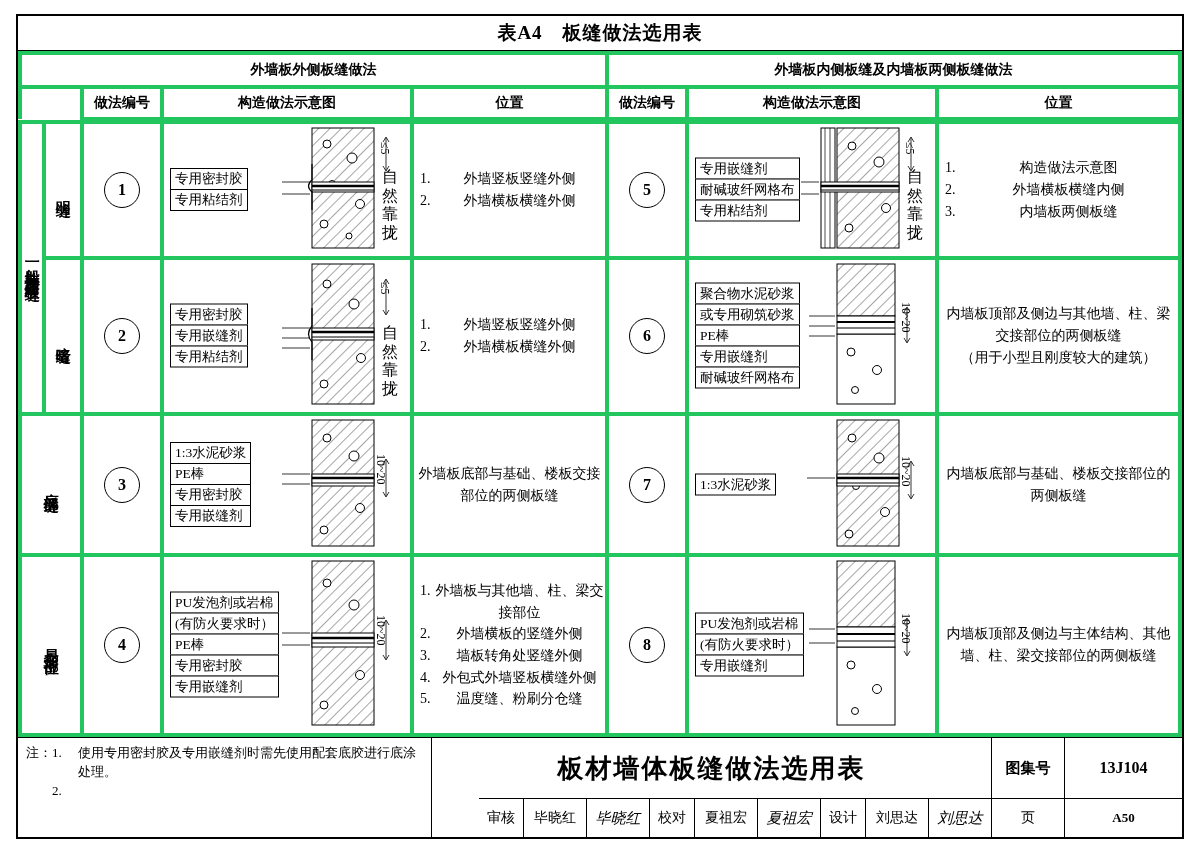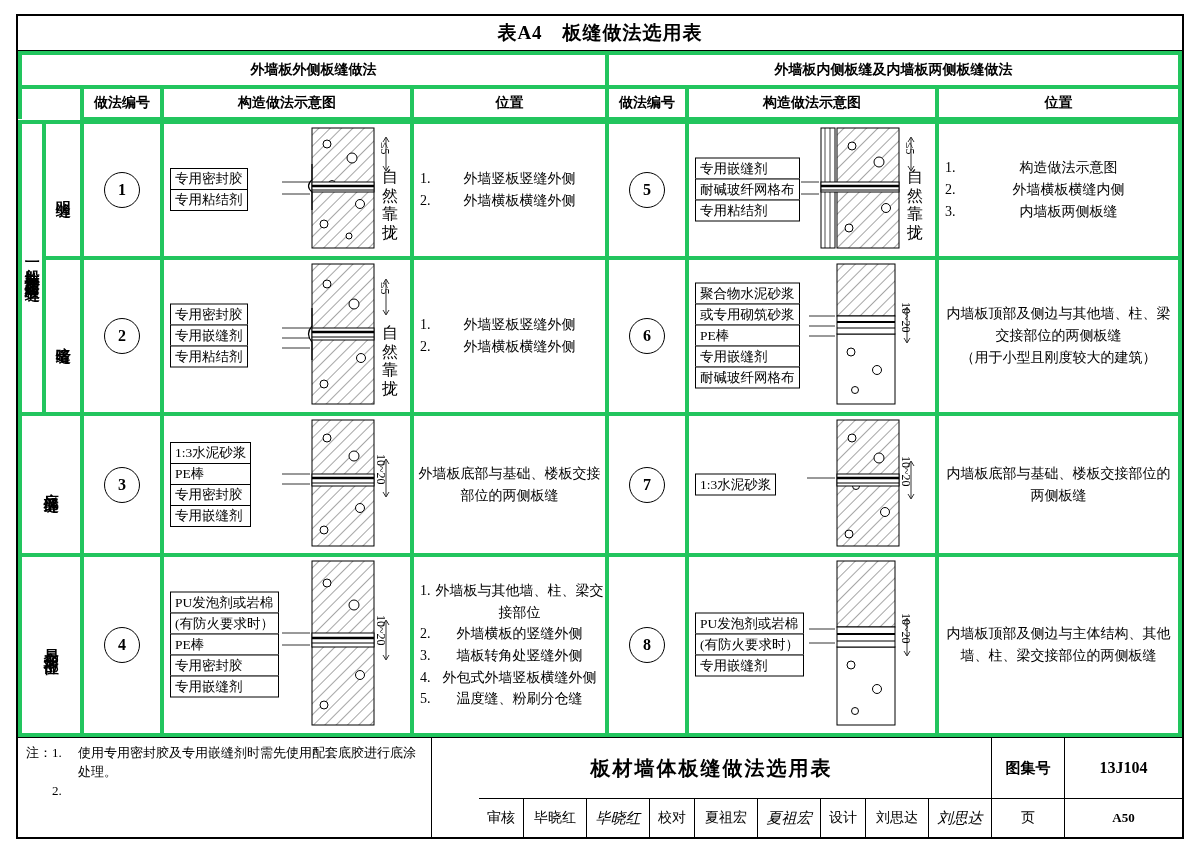--- a/index.html
+++ b/index.html
@@ -24,21 +24,21 @@
   .labels div{border:1px solid #000;font-size:13.5px;padding:1px 4px;margin:-1px 0 0 0;background:#fff;white-space:nowrap;}
   .dimtxt{position:absolute;writing-mode:vertical-rl;text-orientation:mixed;font-size:12px;}
   .natural{position:absolute;font-size:16px;font-weight:normal;line-height:1.15;text-align:right;}
   
   .footer{flex:1 1 auto;display:flex;border-top:1.5px solid #000;}
   .notes{flex:1 1 auto;padding:6px 8px;font-size:13px;line-height:1.45;text-align:left;border-right:1.5px solid #000;}
   .notes .ln{display:flex;}
   .notes .num{width:26px;flex:0 0 26px;}
   .stamp{flex:0 0 615px;display:flex;flex-direction:column;}
   .stamp-top{flex:1;display:flex;align-items:center;}
-  .stamp-title{flex:1;text-align:center;font-size:20px;font-weight:bold;letter-spacing:2px;}
+  .stamp-title{flex:1;text-align:center;font-size:26px;font-weight:bold;letter-spacing:2px;}
   .stamp-code{flex:0 0 190px;border-left:1.5px solid #000;display:flex;height:100%;}
   .stamp-code .k{flex:0 0 72px;border-right:1.5px solid #000;display:flex;align-items:center;justify-content:center;font-size:15px;font-weight:bold;}
   .stamp-code .v{flex:1;display:flex;align-items:center;justify-content:center;font-size:16px;font-weight:bold;}
   .stamp-bot{flex:0 0 38px;border-top:1.5px solid #000;display:flex;font-size:14px;margin-left:47px;}
   .sb{display:flex;align-items:center;justify-content:center;height:100%;}
   .sb.lbl{flex:0 0 44px;}
   .sb.nm{flex:0 0 62px;}
   .sb.sig{flex:0 0 62px;font-family:"Liberation Serif",serif;font-style:italic;font-size:15px;}
   .sep{width:0;border-left:1px solid #000;height:100%;}
   .stamp-bot .right{flex:0 0 190px;border-left:1.5px solid #000;display:flex;}

